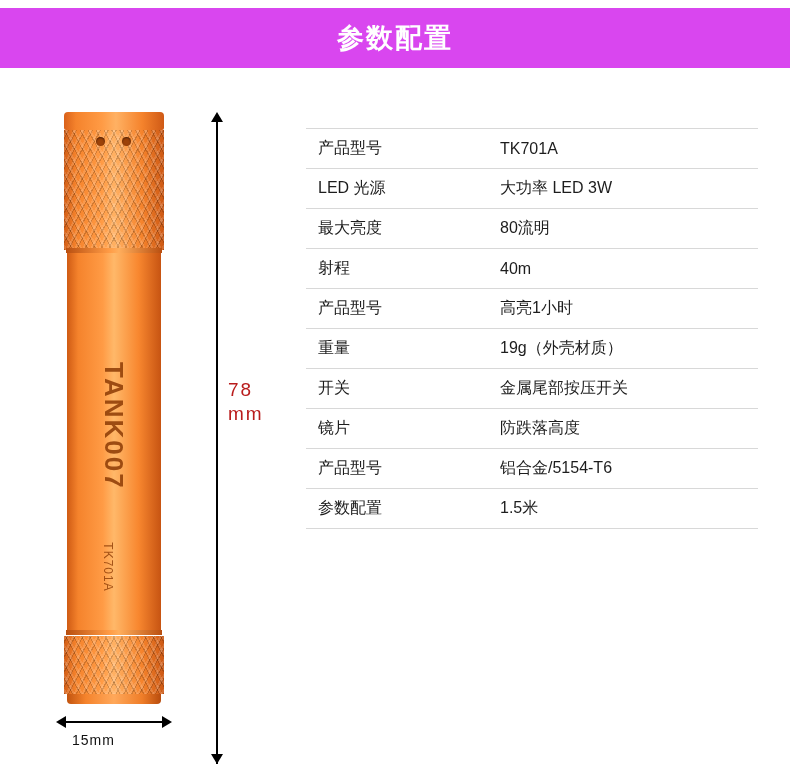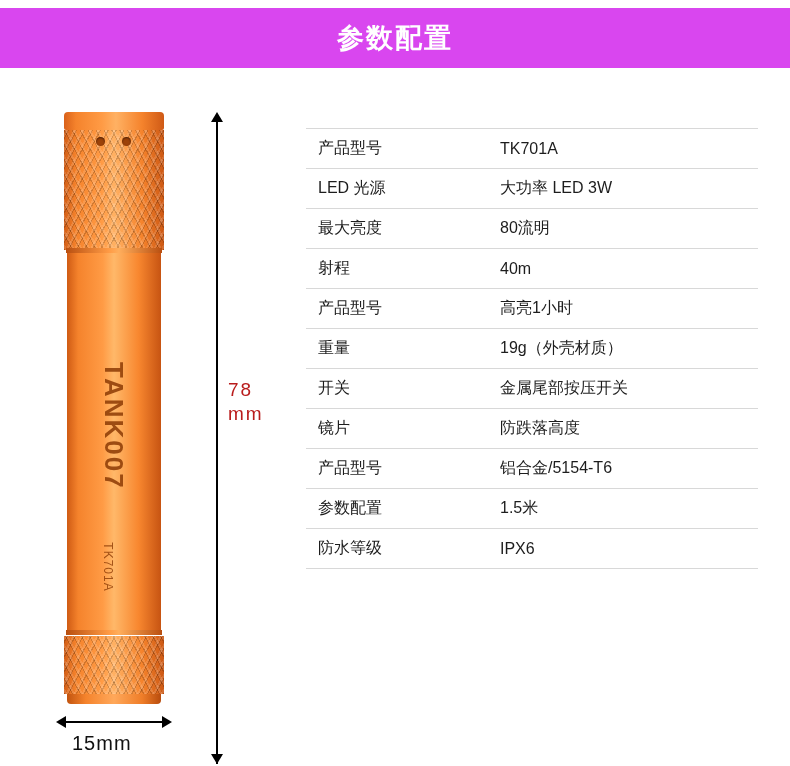--- a/index.html
+++ b/index.html
@@ -195,21 +195,21 @@
     width: 0; height: 0;
     border-top: 6px solid transparent;
     border-bottom: 6px solid transparent;
   }
   .h-arrow.left { left: 56px; border-right: 10px solid #000; }
   .h-arrow.right { left: 162px; border-left: 10px solid #000; }
   .h-label {
     position: absolute;
     left: 72px;
     top: 672px;
-    font-size: 20px;
+    font-size: 14px;
     color: #111;
     letter-spacing: 1px;
   }
 
   
   .spec-table {
     position: absolute;
     left: 306px;
     top: 128px;
     width: 452px;
@@ -310,18 +310,14 @@
         <td class="spec-value">防跌落高度</td>
       </tr>
       <tr>
         <td class="spec-label">产品型号</td>
         <td class="spec-value">铝合金/5154-T6</td>
       </tr>
       <tr>
         <td class="spec-label">参数配置</td>
         <td class="spec-value">1.5米</td>
       </tr>
-      <tr>
-        <td class="spec-label">防水等级</td>
-        <td class="spec-value">IPX6</td>
-      </tr>
     </tbody>
 </table>
 
 </body></html>

